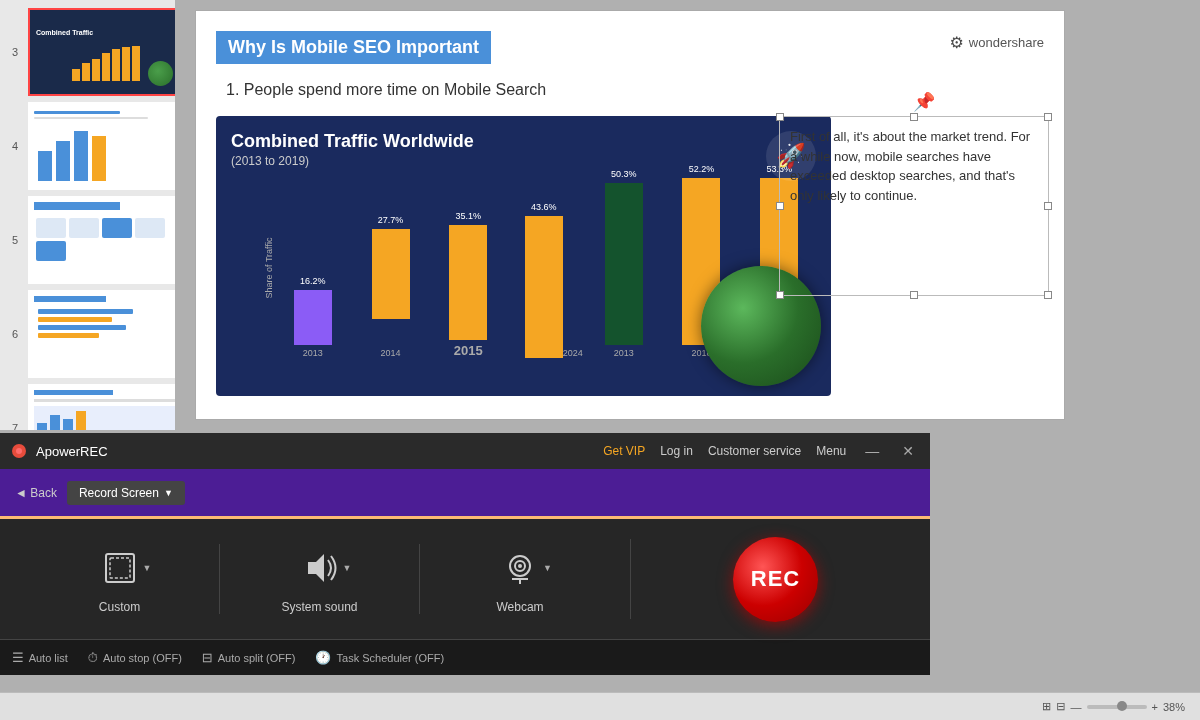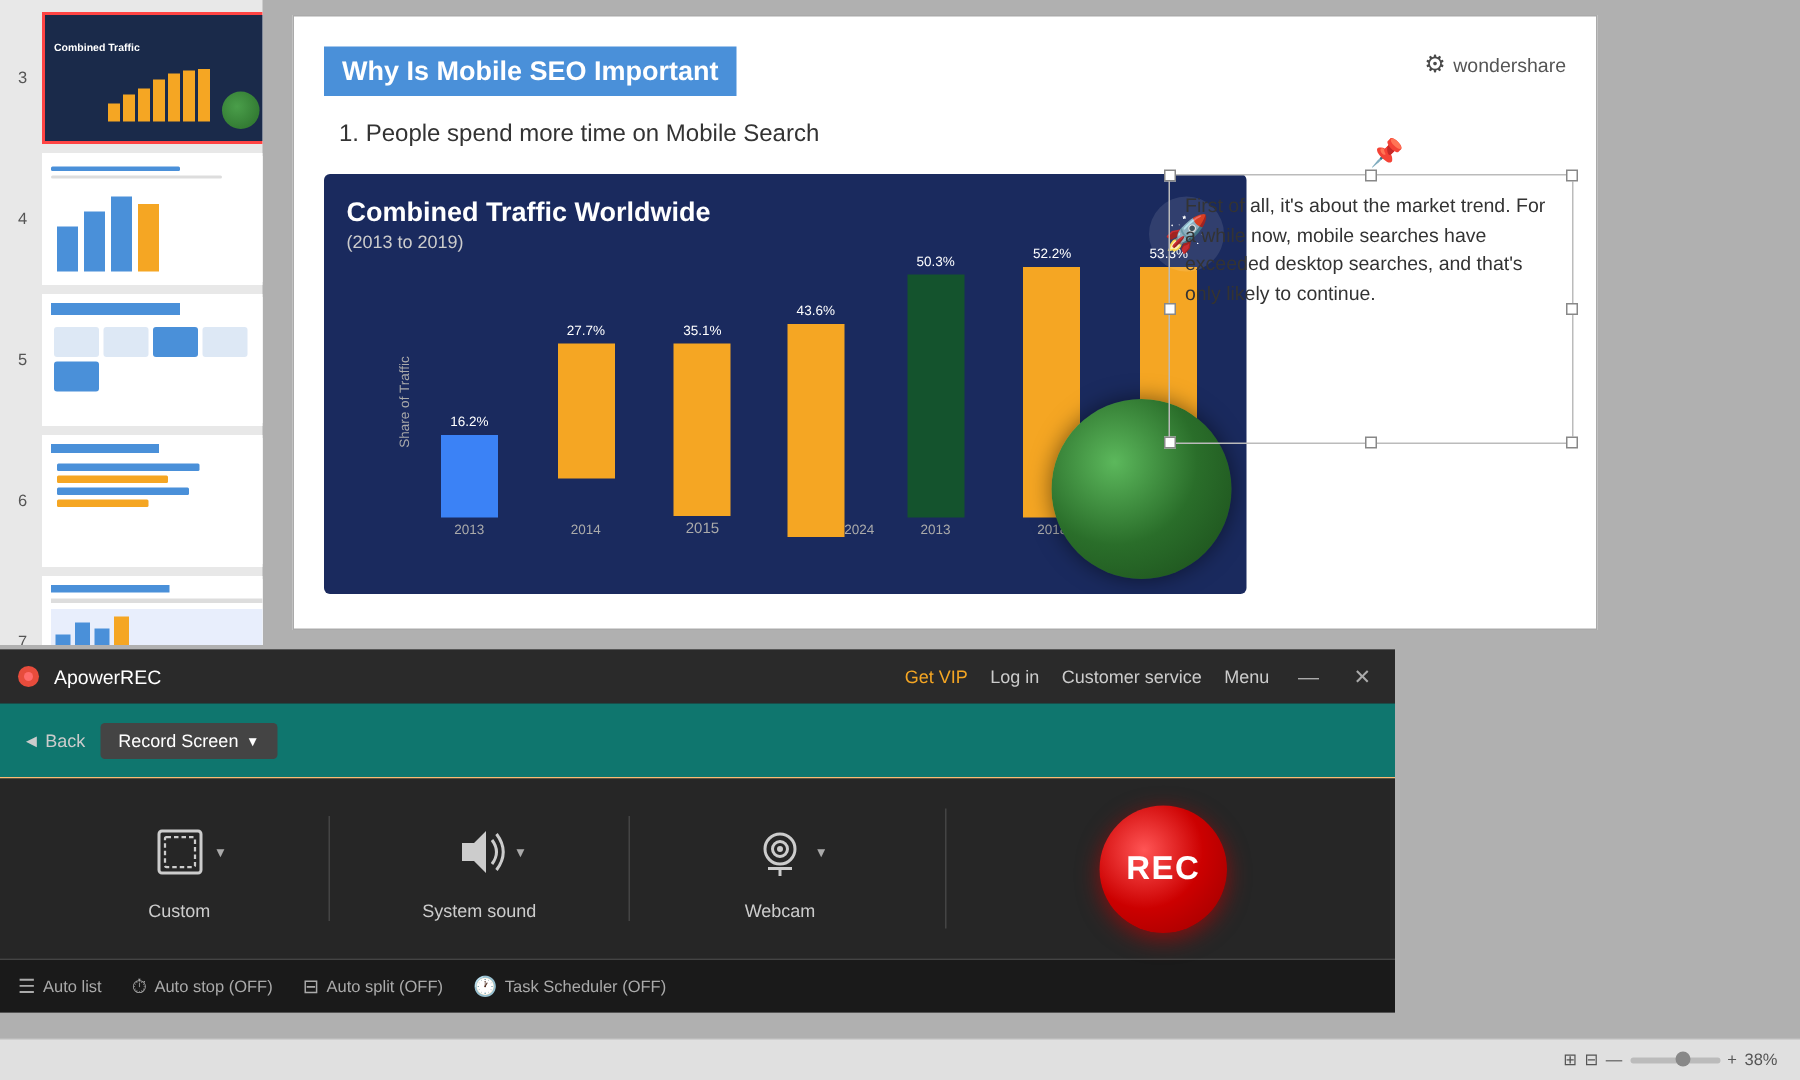--- a/index.html
+++ b/index.html
@@ -416,27 +416,27 @@
     }
     .apower-close {
       color: #aaa;
       font-size: 14px;
       cursor: pointer;
       padding: 0 4px;
     }
 
     
     .apower-controls {
-      background: #0f766e;
+      background: #4c1d95;
       height: 50px;
       display: flex;
       align-items: center;
       padding: 0 15px;
       gap: 10px;
-      border-bottom: 1px solid #fdba74;
+      border-bottom: 3px solid #fdba74;
     }
     .apower-back-btn {
       color: #ccc;
       font-size: 12px;
       display: flex;
       align-items: center;
       gap: 4px;
       cursor: pointer;
       background: none;
       border: none;
@@ -707,36 +707,36 @@
     </div>
 
     <div class="chart-container">
       <div class="chart-title">Combined Traffic Worldwide</div>
       <div class="chart-subtitle">(2013 to 2019)</div>
       <div class="chart-area">
         <div class="chart-y-title">Share of Traffic</div>
 
         <div id="chart-bars" style="display:flex;align-items:flex-end;gap:4px;height:100%;flex:1;">
             <div style="display: flex; flex-direction: column; align-items: center; flex: 1 1 0%; height: 100%; justify-content: flex-end;">
-              <div style="width: 100%; max-width: 38px; height: 55px; background: #3b82f6; position: relative;">
+              <div style="width: 100%; max-width: 38px; height: 55px; background: #8b5cf6; position: relative;">
                 <div style="font-size: 9px; color: white; position: absolute; top: -14px; left: 50%; transform: translateX(-50%); white-space: nowrap;">16.2%</div>
               </div>
               <div style="font-size: 9px; color: rgb(170, 170, 170); text-align: center; margin-top: 3px;">2013</div>
             </div>
             <div style="display: flex; flex-direction: column; align-items: center; flex: 1 1 0%; height: 100%; justify-content: flex-end; gap: 26px;">
               <div style="width: 100%; max-width: 38px; height: 90px; background: rgb(245, 166, 35); position: relative;">
                 <div style="font-size: 9px; color: white; position: absolute; top: -14px; left: 50%; transform: translateX(-50%); white-space: nowrap;">27.7%</div>
               </div>
               <div style="font-size: 9px; color: rgb(170, 170, 170); text-align: center; margin-top: 3px;">2014</div>
             </div>
             <div style="display: flex; flex-direction: column; align-items: center; flex: 1 1 0%; height: 100%; justify-content: flex-end;">
               <div style="width: 100%; max-width: 38px; height: 115px; background: rgb(245, 166, 35); position: relative;">
                 <div style="font-size: 9px; color: white; position: absolute; top: -14px; left: 50%; transform: translateX(-50%); white-space: nowrap;">35.1%</div>
               </div>
-              <div style="font-size: 10px; color: rgb(170, 170, 170); text-align: center; margin-top: 3px;">2015</div>
+              <div style="font-size: 13px; color: rgb(170, 170, 170); text-align: center; margin-top: 3px; font-weight: bold;">2015</div>
             </div>
             <div style="display: flex; flex-direction: row; align-items: flex-end; flex: 1 1 0%; height: 100%; justify-content: flex-end;">
               <div style="width: 100%; max-width: 38px; height: 142px; background: rgb(245, 166, 35); position: relative;">
                 <div style="font-size: 9px; color: white; position: absolute; top: -14px; left: 50%; transform: translateX(-50%); white-space: nowrap;">43.6%</div>
               </div>
               <div style="font-size: 9px; color: rgb(170, 170, 170); text-align: center; margin-top: 3px;">2024</div>
             </div>
             <div style="display: flex; flex-direction: column; align-items: center; flex: 1 1 0%; height: 100%; justify-content: flex-end;">
               <div style="width: 100%; max-width: 38px; height: 162px; background: #14532d; position: relative;">
                 <div style="font-size: 9px; color: white; position: absolute; top: -14px; left: 50%; transform: translateX(-50%); white-space: nowrap;">50.3%</div>

